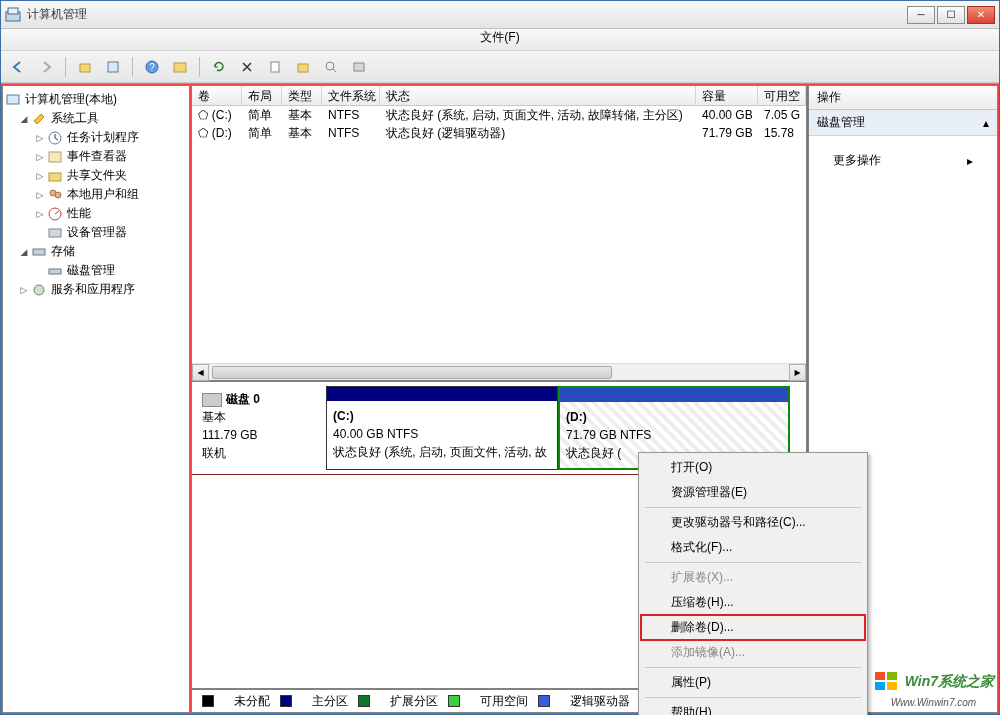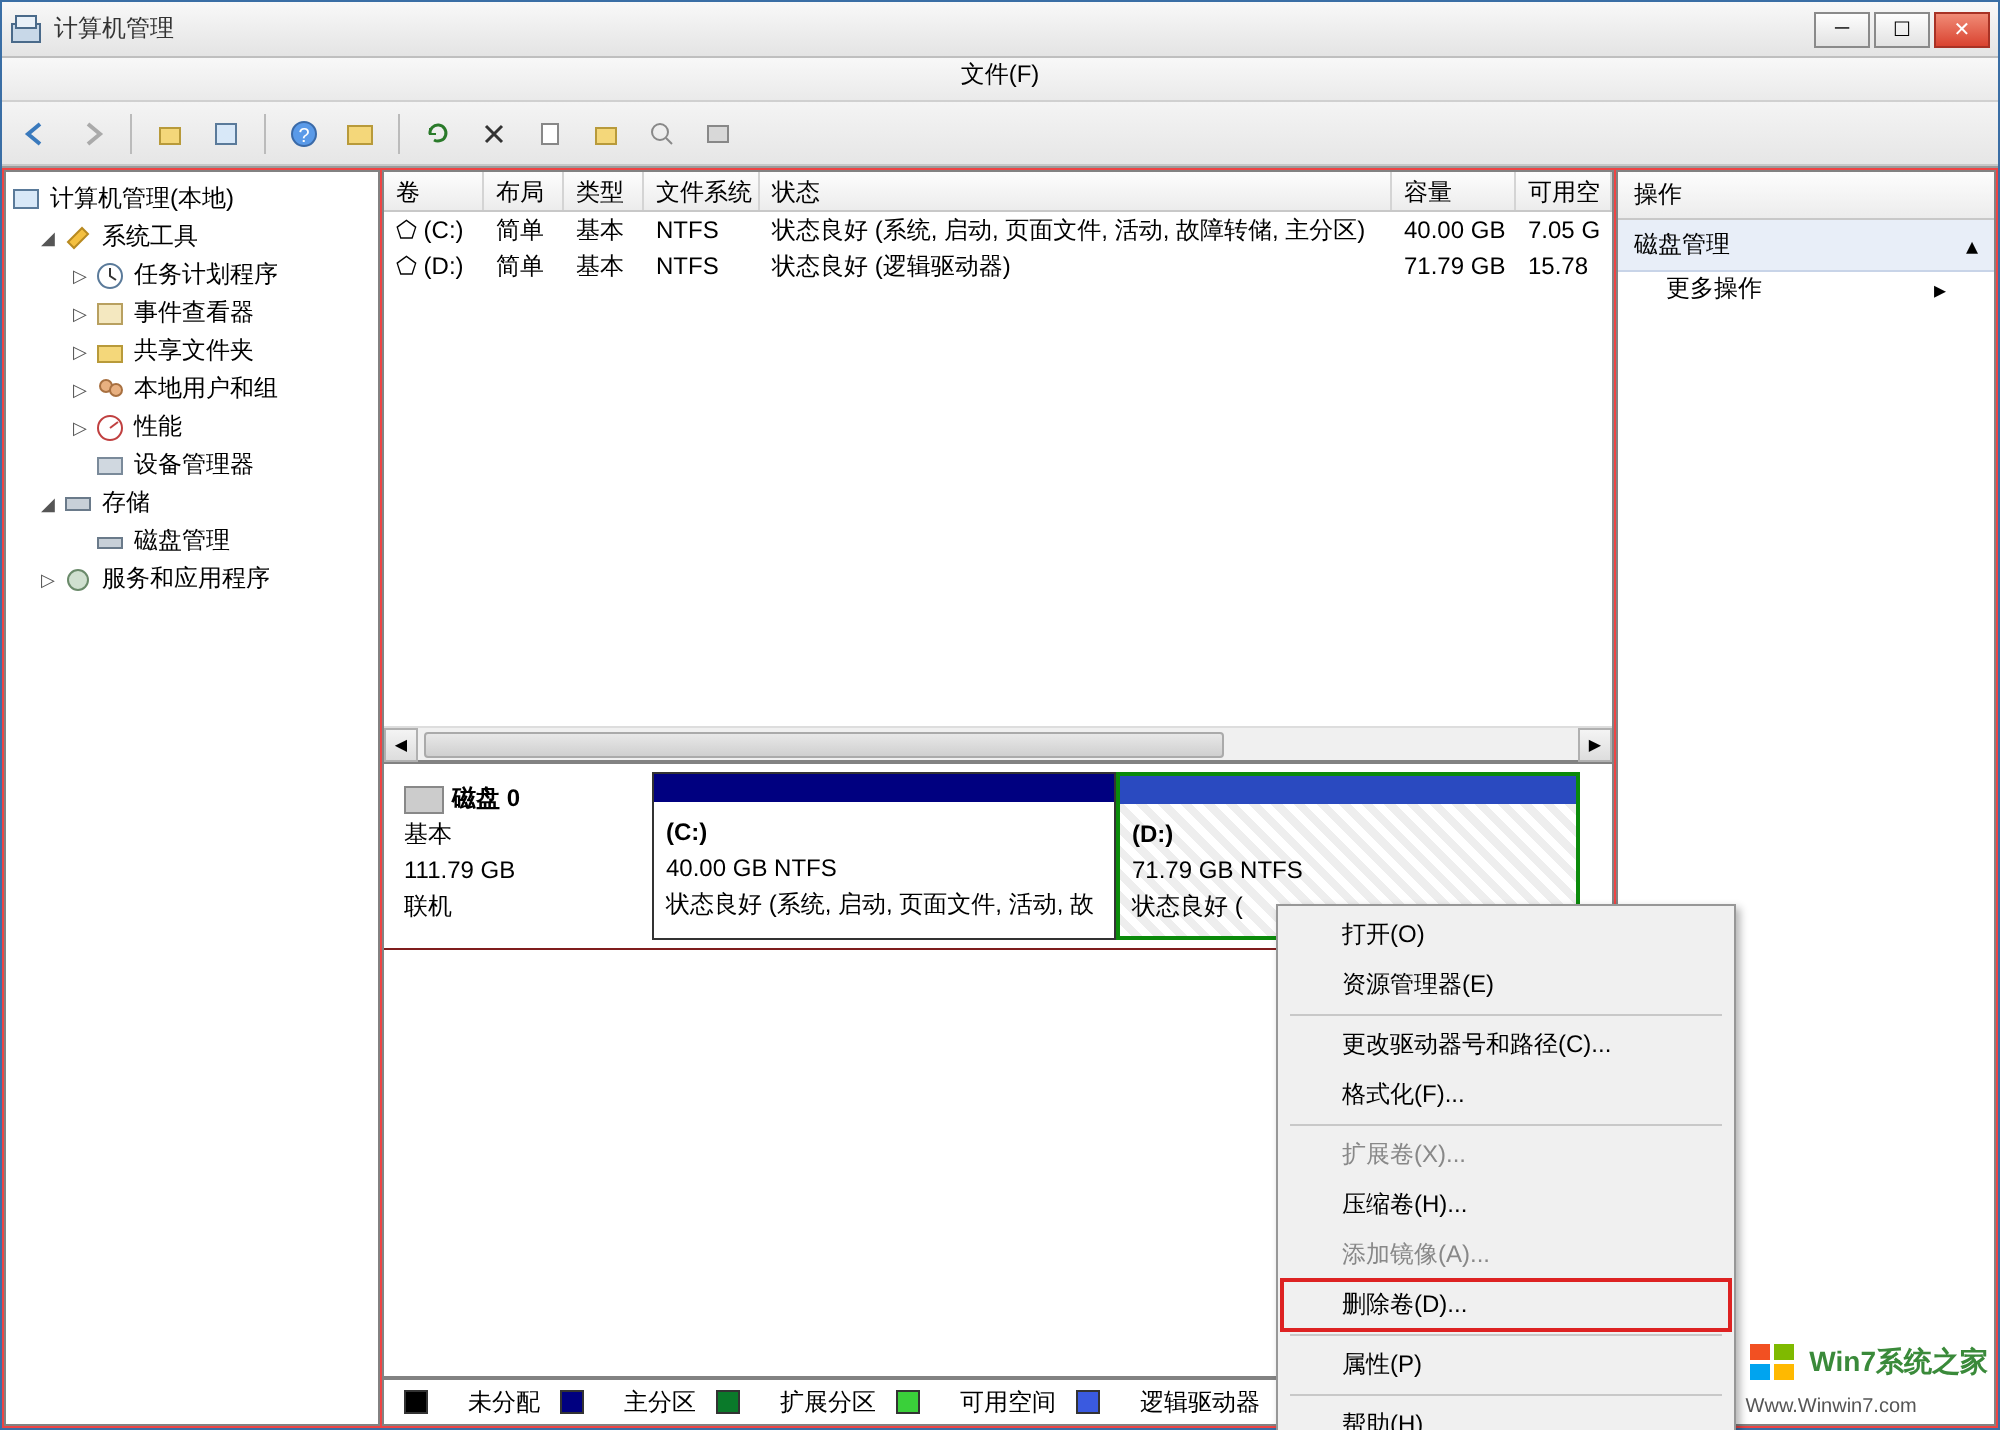--- a/index.html
+++ b/index.html
@@ -48,27 +48,27 @@
 .part .pbody { flex:1; padding:6px; font-size:12px; line-height:1.5; background:#fff; }
 .part.selected { border:2px solid #0a8a0a; }
 .part.selected .phdr { background:#0a8a0a; }
 .part.d .pbody { background: repeating-linear-gradient(45deg,#fff,#fff 4px,#eee 4px,#eee 8px); }
 .legend { height:24px; border-top:2px solid #828282; display:flex; align-items:center; padding:0 10px; gap:10px; font-size:12px; }
 .legend .litem { display:flex; align-items:center; gap:20px; }
 .legend .lswatch { width:12px; height:12px; border:1px solid #333; }
 .right-panel { width:190px; border:1px solid #828282; margin:1px; background:#fff; }
 .right-header { background:linear-gradient(to bottom,#fdfdfd,#ececec); border-bottom:1px solid #c8c8c8; padding:3px 8px; font-size:12px; }
 .right-section { background:#e8eef8; border-bottom:1px solid #c8d4e8; padding:4px 8px; font-size:12px; display:flex; justify-content:space-between; align-items:center; cursor:pointer; }
-.right-item { padding:0 24px; font-size:12px; display:flex; justify-content:space-between; align-items:center; cursor:pointer; }
+.right-item { padding:16px 24px; font-size:12px; display:flex; justify-content:space-between; align-items:center; cursor:pointer; }
 .context-menu { position:absolute; left:638px; top:452px; width:230px; background:#f0f0f0; border:1px solid #979797; box-shadow:2px 2px 4px rgba(0,0,0,0.3); padding:2px; z-index:100; }
 .context-menu .mi { padding:4px 20px 4px 30px; font-size:12px; cursor:pointer; white-space:nowrap; }
 .context-menu .mi.disabled { color:#888; }
 .context-menu .msep { height:1px; background:#c8c8c8; margin:2px 4px; }
 .context-menu .mi.highlight { outline:2px solid #d22; outline-offset:-1px; }
-.watermark { position:absolute; right:6px; bottom:6px; font-size:14px; font-weight:bold; color:#3a8a3a; z-index:50; text-align:left; line-height:1.1; }
+.watermark { position:absolute; right:6px; bottom:6px; font-size:14px; font-style:italic; font-weight:bold; color:#3a8a3a; z-index:50; text-align:center; line-height:1.1; }
 .watermark .sub { font-size:10px; color:#555; font-weight:normal; }
 svg { display:block; }
 </style>
 </head>
 <body>
 
 <div class="window">
 
   <div class="titlebar">
     <span class="icon">
@@ -374,22 +374,22 @@
 
 <div class="context-menu">
   <div class="mi">打开(O)</div>
   <div class="mi">资源管理器(E)</div>
   <div class="msep"></div>
   <div class="mi">更改驱动器号和路径(C)...</div>
   <div class="mi">格式化(F)...</div>
   <div class="msep"></div>
   <div class="mi disabled">扩展卷(X)...</div>
   <div class="mi">压缩卷(H)...</div>
+  <div class="mi highlight">删除卷(D)...</div>
   <div class="mi disabled">添加镜像(A)...</div>
-  <div class="mi highlight">删除卷(D)...</div>
   <div class="msep"></div>
   <div class="mi">属性(P)</div>
   <div class="msep"></div>
   <div class="mi">帮助(H)</div>
 </div>
 
 <div class="watermark">
   <svg width="28" height="24" style="display:inline-block;vertical-align:middle">
     <rect x="2" y="2" width="10" height="8" fill="#f25022"></rect>
       <rect x="14" y="2" width="10" height="8" fill="#7fba00"></rect>

